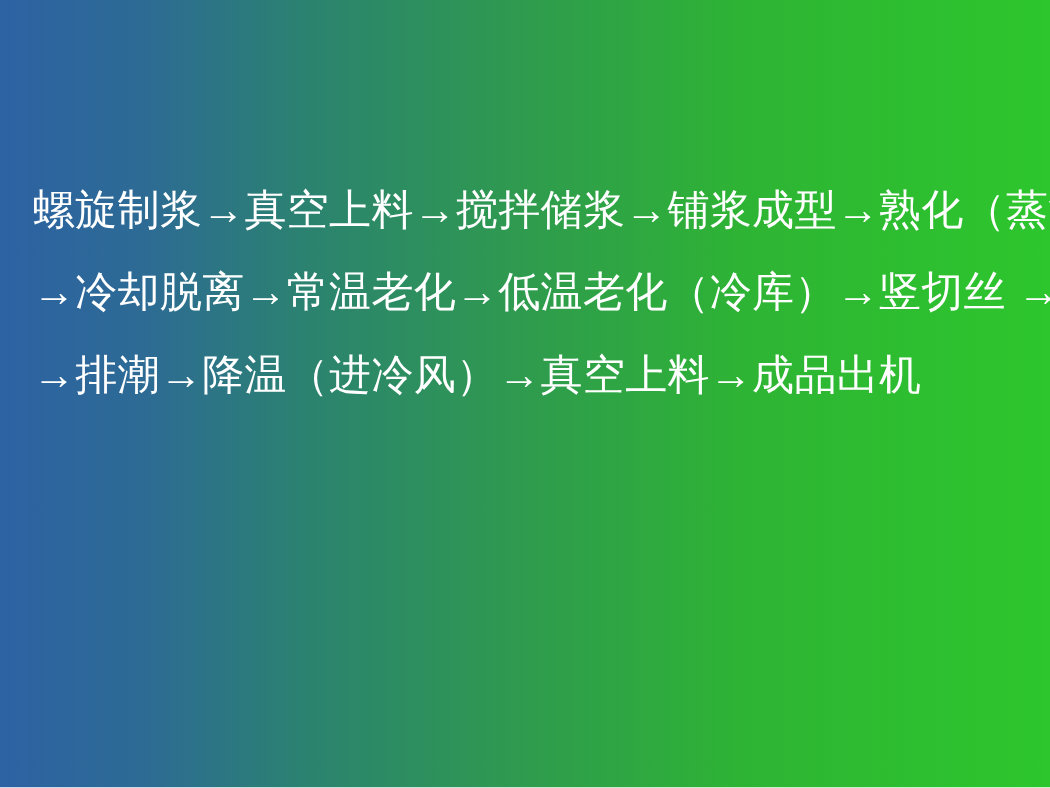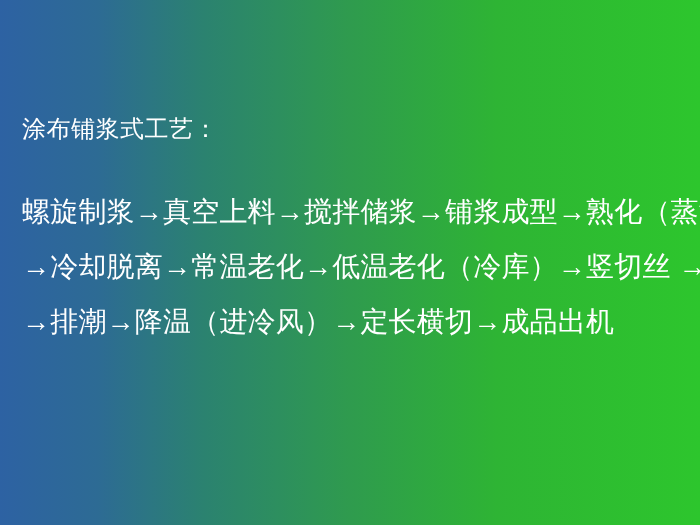--- a/index.html
+++ b/index.html
@@ -57,23 +57,22 @@
     font-weight: 400;
   }
 </style>
 </head>
 <body>
 
 <div id="slide">
 
   <div id="content">
 
-    <h1 class="slide-title">涂布铺浆式工艺：</h1>
 
     <div class="process-flow">
       <div class="flow-line">螺旋制浆→真空上料→搅拌储浆→铺浆成型→熟化（蒸汽蒸熟）</div>
       <div class="flow-line">→冷却脱离→常温老化→低温老化（冷库）→竖切丝 →定型干燥</div>
-      <div class="flow-line">→排潮→降温（进冷风）→定长横切→成品出机</div>
+      <div class="flow-line">→排潮→降温（进冷风）→真空上料→成品出机</div>
     </div>
 
   </div>
 
 </div>
 
 </body></html>

